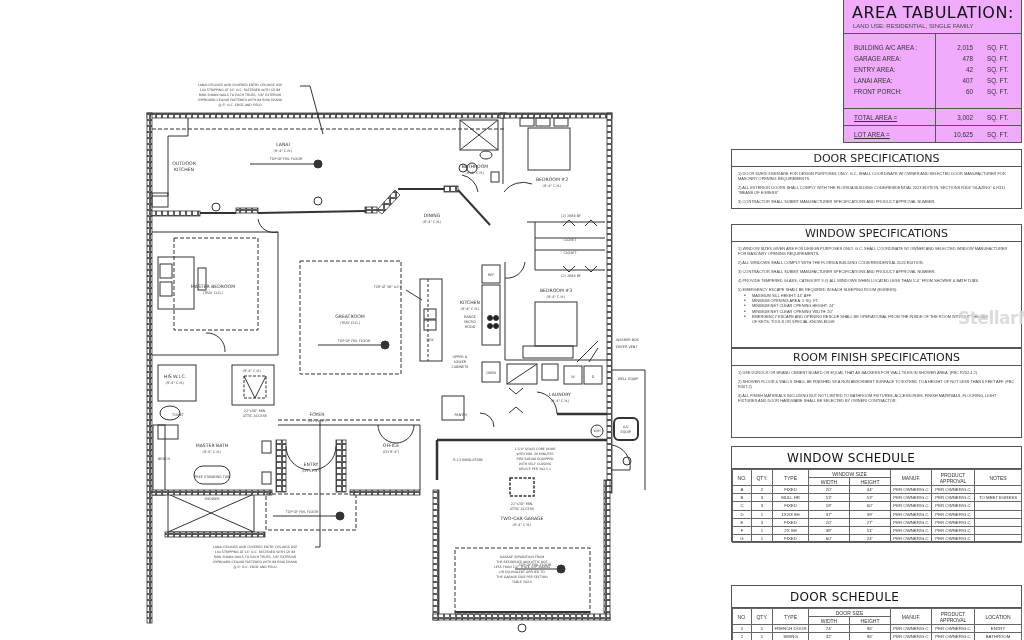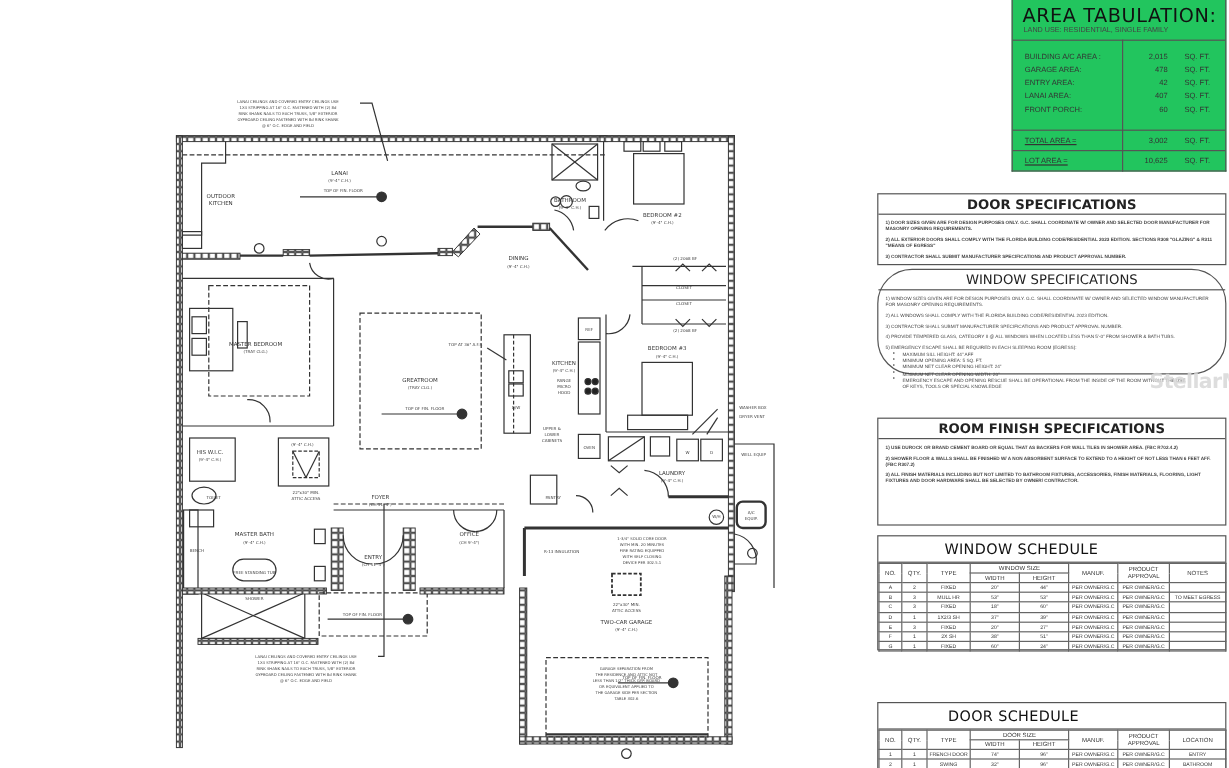--- a/index.html
+++ b/index.html
@@ -6,21 +6,21 @@
   html, body { width: 1024px; height: 640px; background: #ffffff; overflow: hidden; }
   body { position: relative; font-family: "Liberation Sans", sans-serif; color: #222; }
 
   #plan { position: absolute; left: 0; top: 0; width: 730px; height: 640px; }
   #plan svg { width: 730px; height: 640px; display: block; }
   .lbl { font-family: "DejaVu Sans", sans-serif; font-size: 4.6px; fill: #333; text-anchor: middle; }
   .lbl-s { font-family: "DejaVu Sans", sans-serif; font-size: 3.4px; fill: #444; text-anchor: middle; }
   .note { font-family: "DejaVu Sans", sans-serif; font-size: 3.2px; fill: #444; text-anchor: middle; }
 
   
-  .area { position: absolute; left: 843px; top: 0; width: 179px; height: 143px; border: 1px solid #555; border-top: none; background: #22c55e; }
+  .area { position: absolute; left: 843px; top: 0; width: 179px; height: 143px; border: 1px solid #555; border-top: none; background: #f0abfc; }
   .area-title { font-family: "DejaVu Sans", sans-serif; font-size: 16px; letter-spacing: 0.5px; padding: 3px 0 0 8px; color: #111; }
   .area-sub { font-size: 6px; padding-left: 9px; color: #444; margin-top: 1px; }
   .area-body { position: absolute; left: 0; top: 33px; width: 100%; border-top: 1px solid #555; }
   .area-rows { padding-top: 8px; height: 74px; position: relative; }
   .area-row { display: flex; font-size: 6.3px; color: #333; height: 11px; align-items: center; }
   .area-row .k { width: 90px; padding-left: 10px; }
   .area-row .v { width: 47px; text-align: right; padding-right: 8px; }
   .area-row .u { width: 40px; padding-left: 6px; }
   .area-divider { position: absolute; left: 91px; top: 33px; width: 1px; height: 110px; background: #555; }
   .area-total { border-top: 1.5px solid #555; height: 17px; display: flex; align-items: center; }
@@ -363,50 +363,50 @@
         <span class="u">SQ. FT.</span>
       </div>
     <div class="area-row area-lot">
         <span class="k">LOT AREA =</span>
         <span class="v">10,625</span>
         <span class="u">SQ. FT.</span>
       </div>
   </div>
 </div>
 
-<div class="spec" style="top:161px;height:60px;font-weight:bold;">
+<div class="spec" style="top:149px;height:60px;">
   <div class="spec-title">DOOR SPECIFICATIONS</div>
   <div class="spec-list">
     <div class="spec-item">1) DOOR SIZES GIVEN ARE FOR DESIGN PURPOSES ONLY. G.C. SHALL COORDINATE W/ OWNER AND SELECTED DOOR MANUFACTURER FOR MASONRY OPENING REQUIREMENTS.</div>
     <div class="spec-item">2) ALL EXTERIOR DOORS SHALL COMPLY WITH THE FLORIDA BUILDING CODE/RESIDENTIAL 2023 EDITION. SECTIONS R308 "GLAZING" &amp; R311 "MEANS OF EGRESS"</div>
     <div class="spec-item">3) CONTRACTOR SHALL SUBMIT MANUFACTURER SPECIFICATIONS AND PRODUCT APPROVAL NUMBER.</div>
   </div>
 </div>
 
-<div class="spec" style="top:224px;height:88px;border-radius:29px;">
+<div class="spec" style="top:224px;height:124px;">
   <div class="spec-title">WINDOW SPECIFICATIONS</div>
   <div class="spec-list">
     <div class="spec-item">1) WINDOW SIZES GIVEN ARE FOR DESIGN PURPOSES ONLY. G.C. SHALL COORDINATE W/ OWNER AND SELECTED WINDOW MANUFACTURER FOR MASONRY OPENING REQUIREMENTS.</div>
     <div class="spec-item">2) ALL WINDOWS SHALL COMPLY WITH THE FLORIDA BUILDING CODE/RESIDENTIAL 2023 EDITION.</div>
     <div class="spec-item">3) CONTRACTOR SHALL SUBMIT MANUFACTURER SPECIFICATIONS AND PRODUCT APPROVAL NUMBER.</div>
     <div class="spec-item">4) PROVIDE TEMPERED GLASS, CATEGORY II @ ALL WINDOWS WHEN LOCATED LESS THAN 5'-0" FROM SHOWER &amp; BATH TUBS.</div>
     <div class="spec-item" style="margin-bottom:0">5) EMERGENCY ESCAPE SHALL BE REQUIRED IN EACH SLEEPING ROOM (EGRESS):</div>
     <div class="spec-bullets">
       <div>MAXIMUM SILL HEIGHT: 44" AFF</div>
       <div>MINIMUM OPENING AREA: 5 SQ. FT.</div>
       <div>MINIMUM NET CLEAR OPENING HEIGHT: 24"</div>
       <div>MINIMUM NET CLEAR OPENING WIDTH: 20"</div>
       <div>EMERGENCY ESCAPE AND OPENING RESCUE SHALL BE OPERATIONAL FROM THE INSIDE OF THE ROOM WITHOUT THE USE</div>
       <div class="nobullet">OF KEYS, TOOLS OR SPECIAL KNOWLEDGE</div>
     </div>
   </div>
 </div>
 <div class="watermark">StellarMLS</div>
 
-<div class="spec" style="top:348px;height:90px;font-weight:bold;">
+<div class="spec" style="top:348px;height:90px;">
   <div class="spec-title">ROOM FINISH SPECIFICATIONS</div>
   <div class="spec-list">
     <div class="spec-item">1) USE DUROCK or BRAND CEMENT BOARD OR EQUAL THAT AS BACKERS FOR WALL TILES IN SHOWER AREA. (FBC R702.4.2)</div>
     <div class="spec-item">2) SHOWER FLOOR &amp; WALLS SHALL BE FINISHED W/ A NON ABSORBENT SURFACE TO EXTEND TO A HEIGHT OF NOT LESS THAN 6 FEET AFF. (FBC R307.2)</div>
     <div class="spec-item">3) ALL FINISH MATERIALS INCLUDING BUT NOT LIMITED TO BATHROOM FIXTURES, ACCESSORIES, FINISH MATERIALS, FLOORING, LIGHT FIXTURES AND DOOR HARDWARE SHALL BE SELECTED BY OWNER/ CONTRACTOR.</div>
   </div>
 </div>
 
 <div class="sched" style="top:446px;height:96px;">
   <div class="sched-title">WINDOW SCHEDULE</div>

